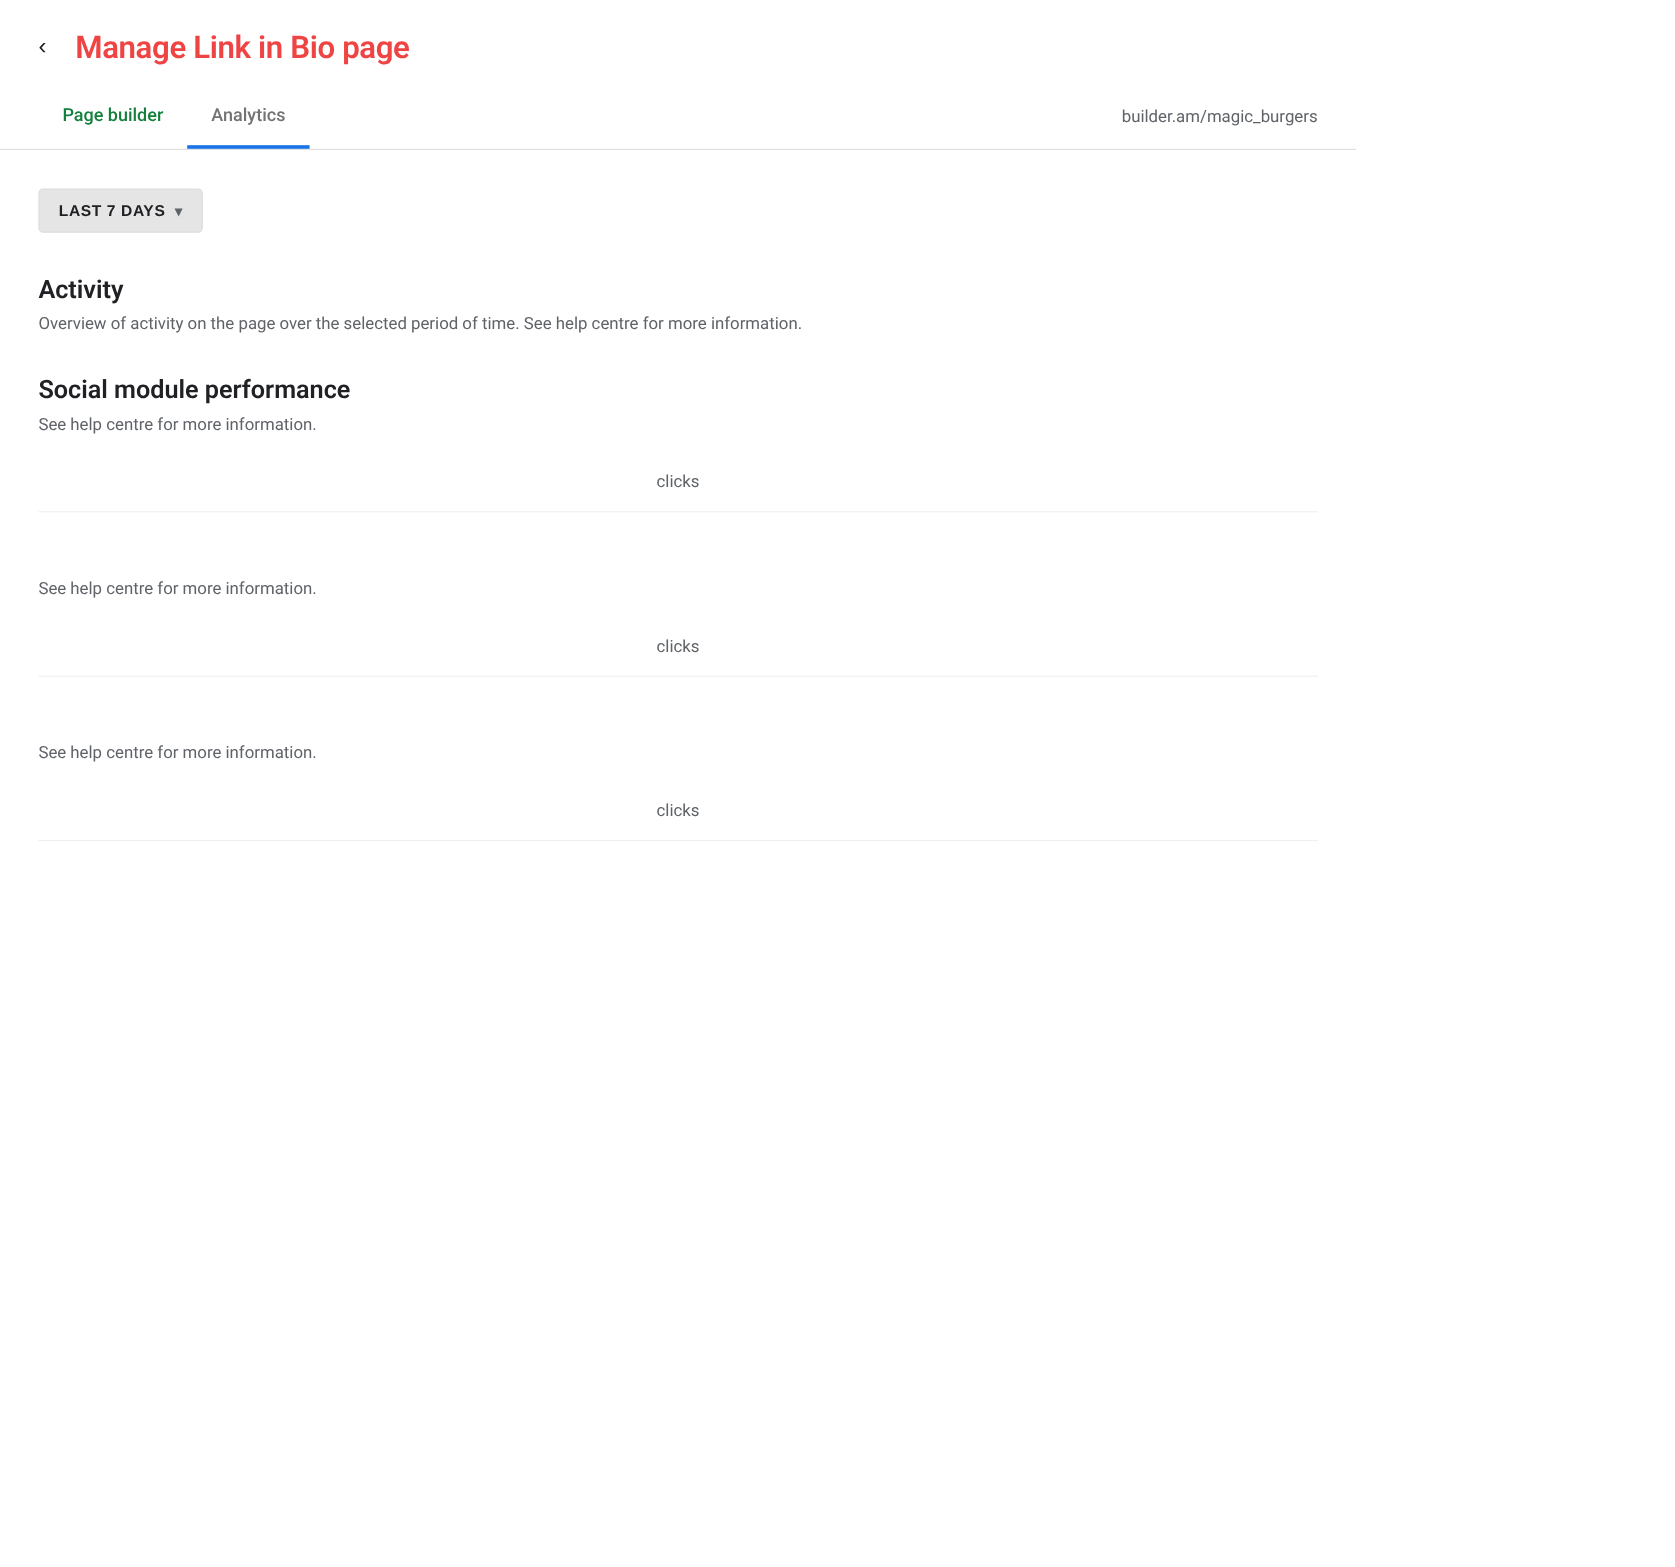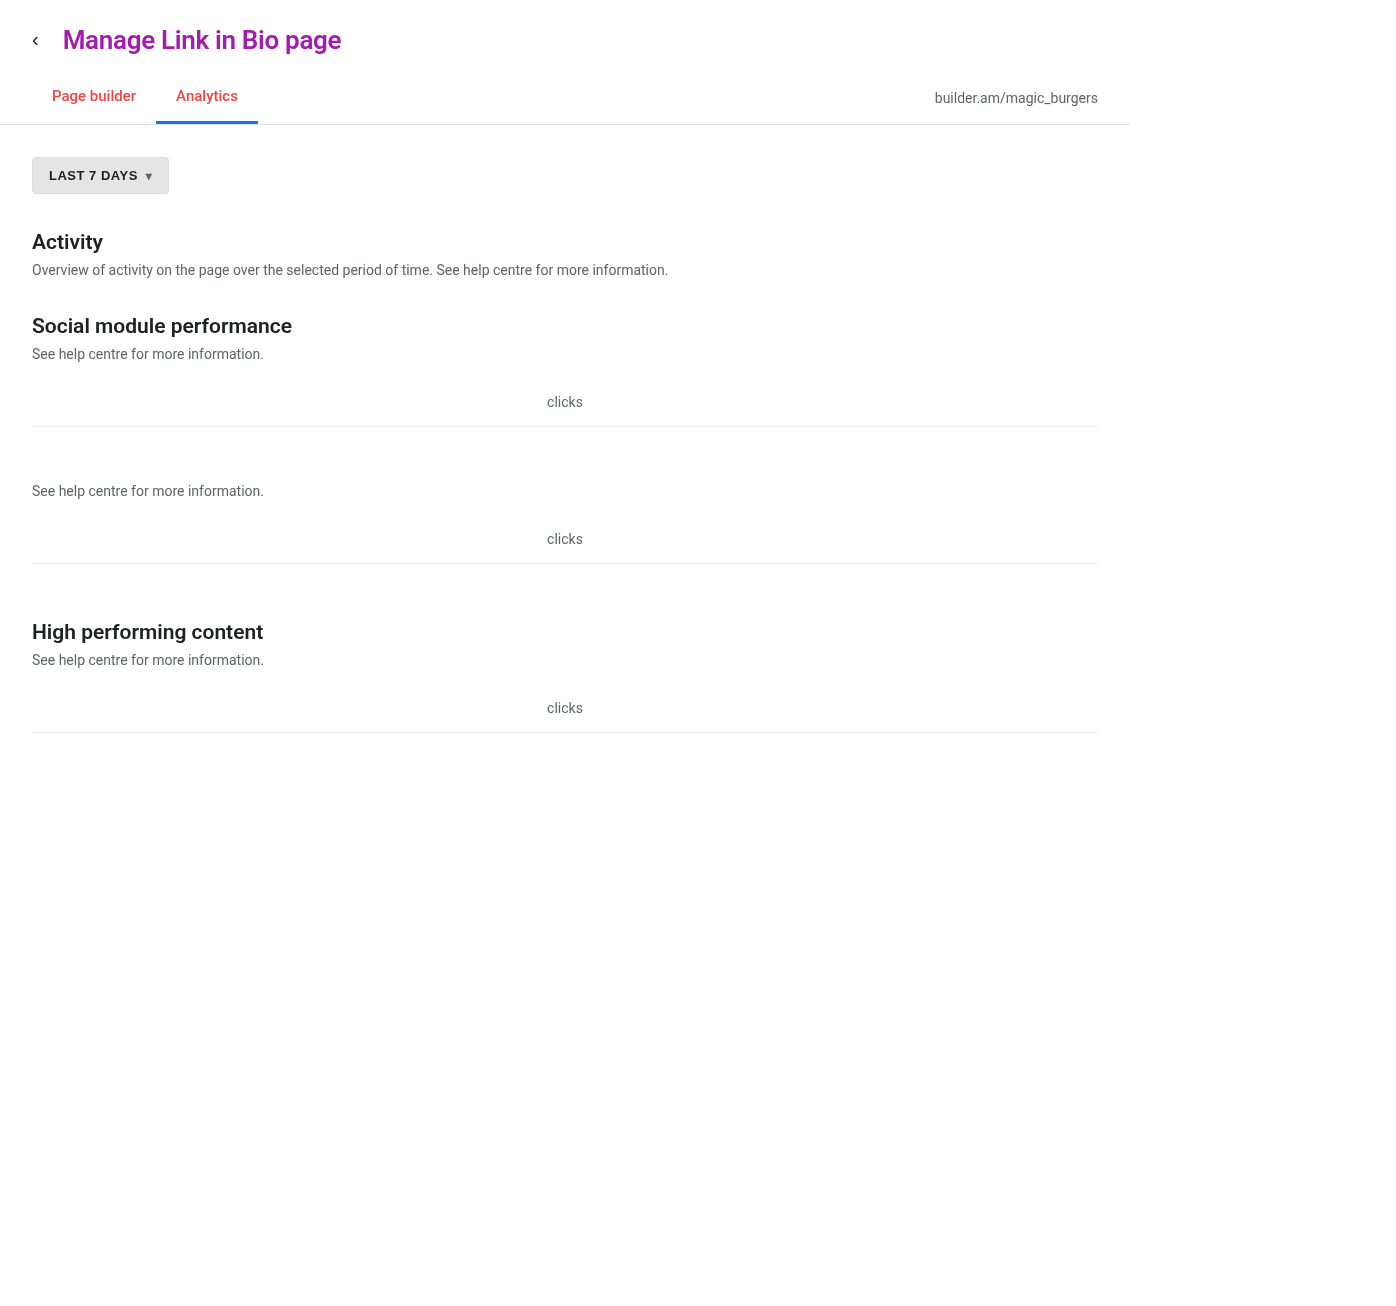--- a/index.html
+++ b/index.html
@@ -30,21 +30,21 @@
       font-size: 20px;
       color: #202124;
       padding: 4px 8px 4px 0;
       display: flex;
       align-items: center;
     }
 
     .page-title {
       font-size: 26px;
       font-weight: 600;
-      color: #a21caf;
+      color: #ef4444;
       letter-spacing: -0.3px;
     }
 
     .nav-bar {
       display: flex;
       align-items: center;
       justify-content: space-between;
       padding: 0 32px;
       border-bottom: 1px solid #e0e0e0;
       margin-top: 16px;
@@ -60,26 +60,26 @@
       padding: 16px 20px;
       font-size: 15px;
       cursor: pointer;
       color: #5f6368;
       border-bottom: 3px solid transparent;
       text-decoration: none;
       font-weight: 500;
     }
 
     .nav-tab.active {
-      color: #ef4444;
+      color: #737373;
       border-bottom: 3px solid #1a73e8;
     }
 
     .nav-tab.inactive {
-      color: #ef4444;
+      color: #15803d;
       border-bottom: 3px solid transparent;
     }
 
     .nav-link {
       font-size: 14px;
       color: #5f6368;
       padding: 16px 0;
     }
 
     .content {
@@ -215,20 +215,19 @@
   
   <div class="section section-with-divider">
     <p class="section-description">See help centre for more information.</p>
     <div class="section-clicks">
       <span class="clicks-label">clicks</span>
     </div>
   </div>
 
   
   <div class="section section-with-divider">
-    <h2 class="section-title">High performing content</h2>
     <p class="section-description">See help centre for more information.</p>
     <div class="section-clicks">
       <span class="clicks-label">clicks</span>
     </div>
   </div>
 
 </div>
 
 </body></html>

